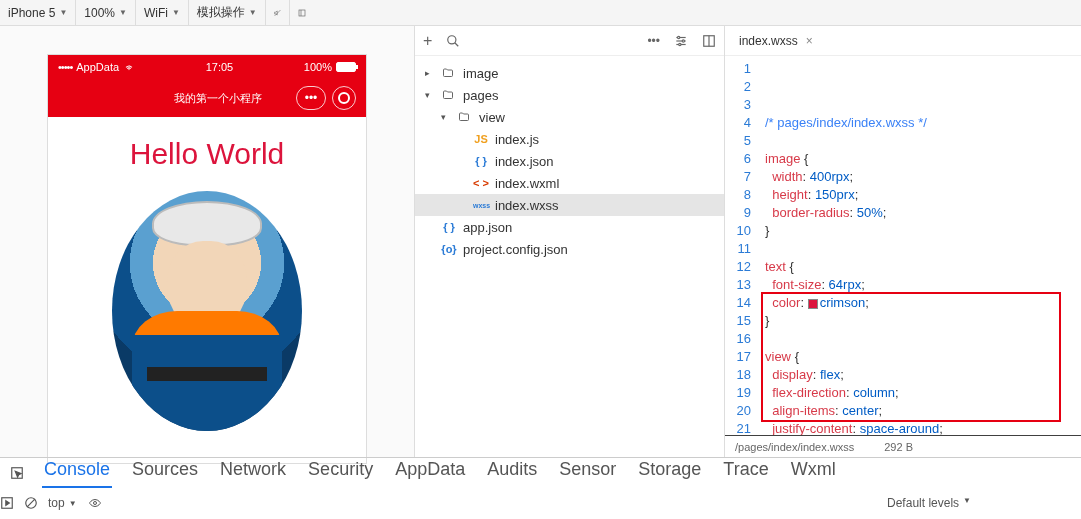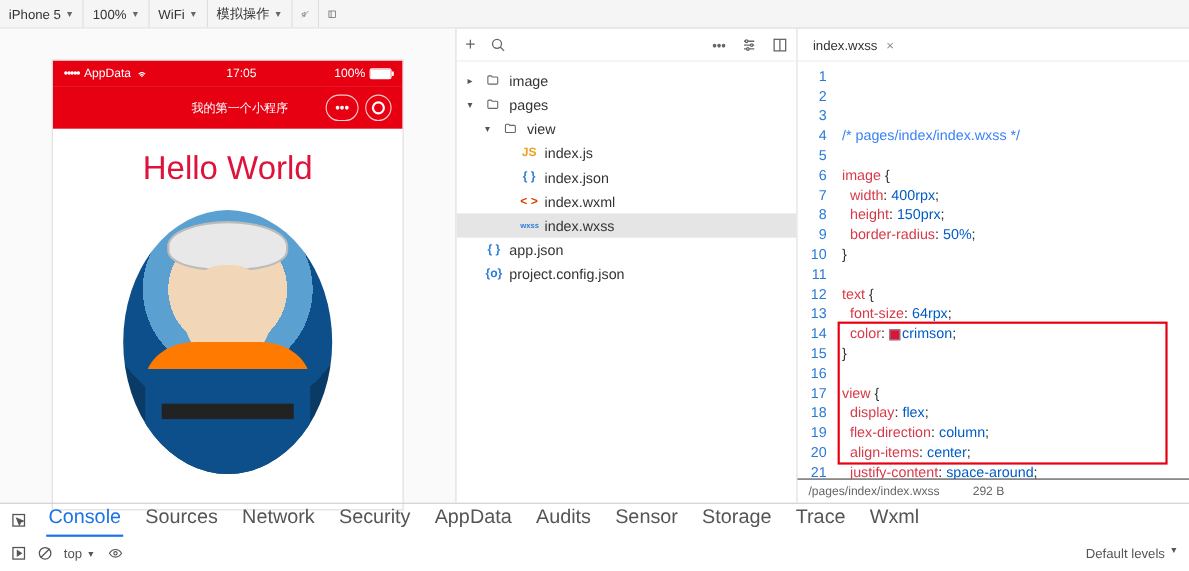--- a/index.html
+++ b/index.html
@@ -73,24 +73,24 @@
 .c-colorbox { display: inline-block; width: 10px; height: 10px; background: crimson; border: 1px solid #888; vertical-align: middle; margin-right: 2px; }
 .hl-box { position: absolute; border: 2px solid #e60012; left: 4px; top: 236px; width: 300px; height: 130px; pointer-events: none; }
 .status-line { height: 22px; border-top: 1px solid #404040; display: flex; align-items: center; padding: 0 10px; font-size: 11px; color: #666; gap: 30px; }
 
 
 .devtools { height: 62px; border-top: 1px solid #ccc; display: flex; flex-direction: column; }
 .dt-tabs { display: flex; align-items: center; height: 30px; padding: 0 10px; gap: 18px; font-size: 18px; color: #555; }
 .dt-tabs .dt-icon { color: #555; }
 .dt-tabs .dtab { cursor: pointer; padding: 0 2px; }
 .dt-tabs .dtab.active { color: #1a73e8; border-bottom: 2px solid #1a73e8; padding-bottom: 6px; }
-.dt-row2 { display: flex; align-items: center; height: 30px; padding: 0 10px; gap: 10px; color: #555; }
+.dt-row2 { display: flex; align-items: center; height: 30px; padding: 0 0; gap: 10px; color: #555; }
 .dt-row2 .sel { display: flex; align-items: center; gap: 4px; }
 .dt-row2 input { border: none; border-left: 1px solid #ccc; padding-left: 8px; height: 18px; outline: none; width: 260px; }
-.dt-row2 .levels { margin-left: auto; display: flex; gap: 4px; }
+.dt-row2 .levels { margin-left: auto; margin-right: 110px; display: flex; gap: 4px; }
 
 svg { display: block; }
 </style>
 </head>
 <body>
 
 <div class="root">
 
   <div class="toolbar">
     <div class="tb-item">

